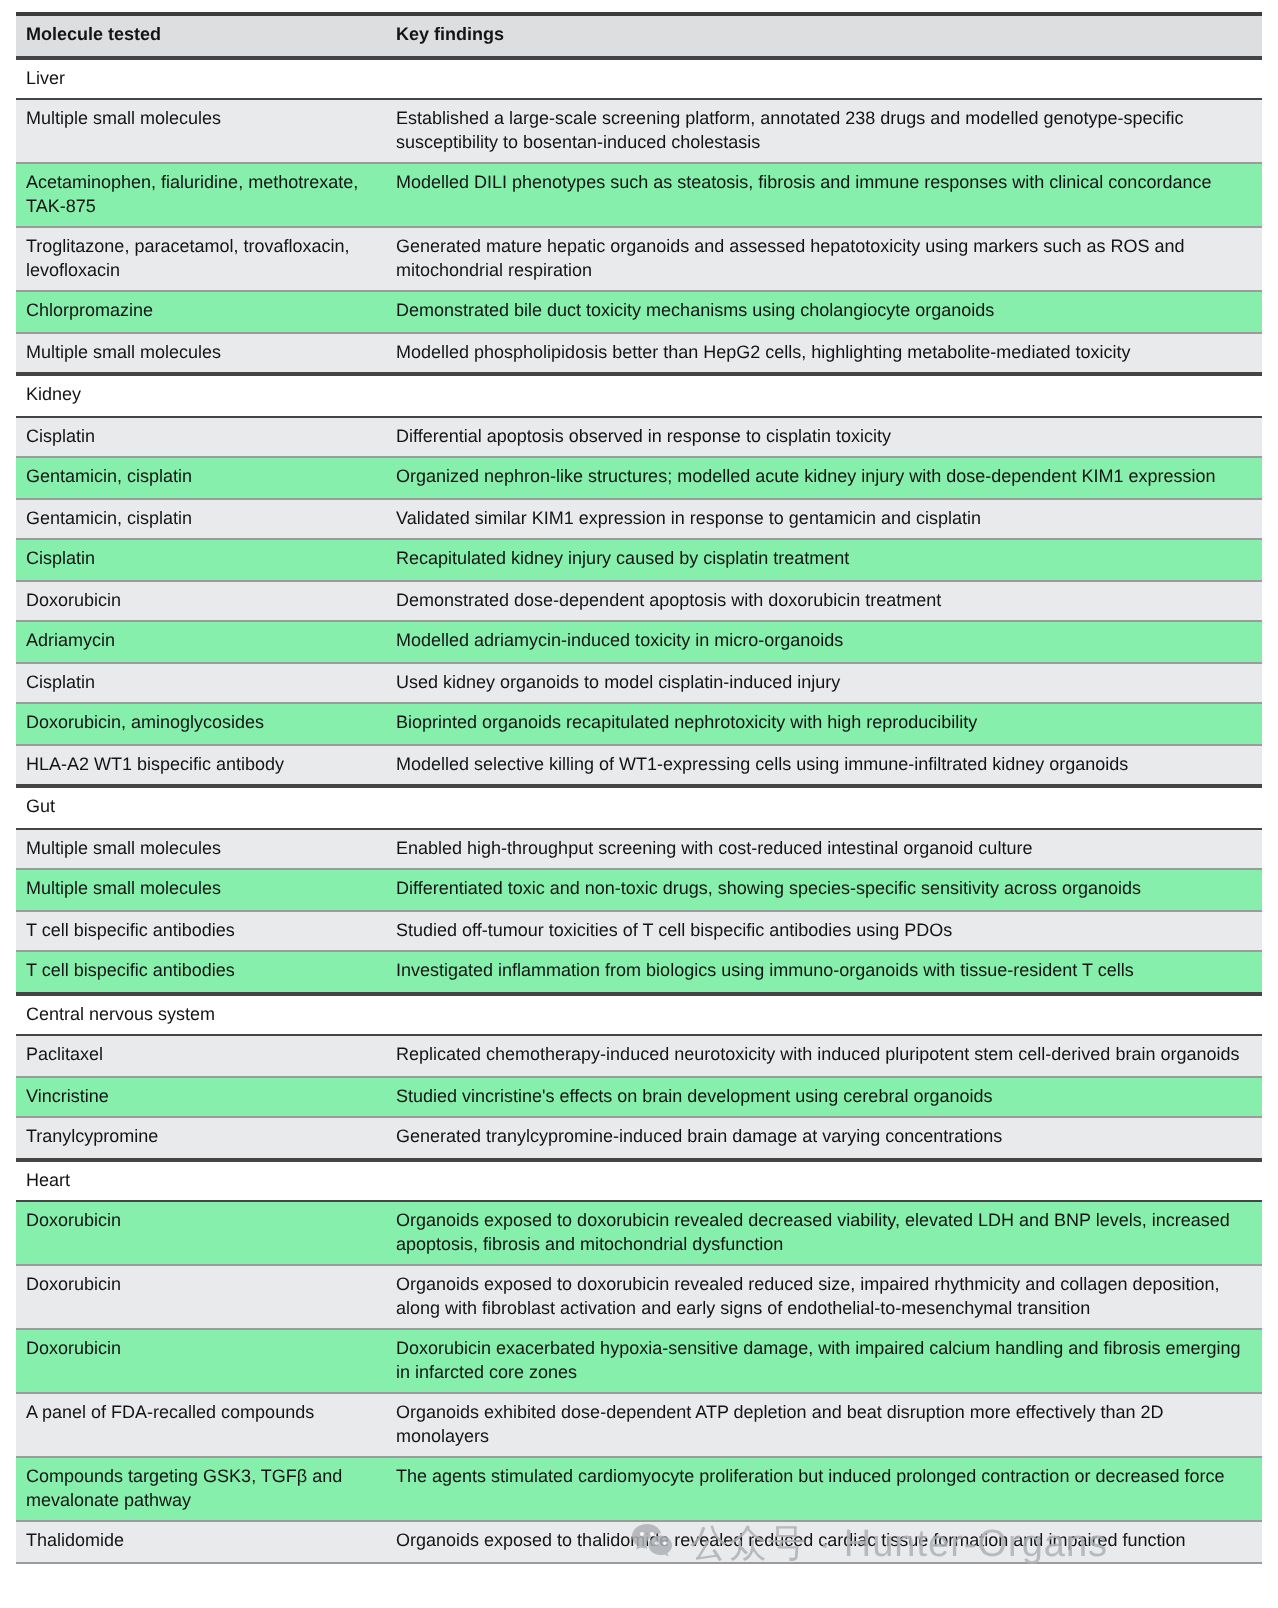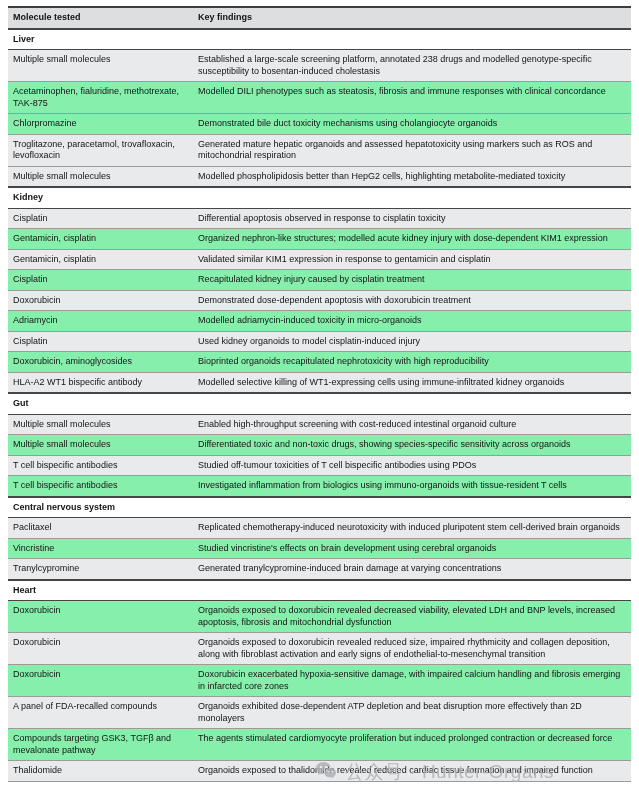--- a/index.html
+++ b/index.html
@@ -39,21 +39,21 @@
     padding-right: 12px;
   }
   thead th {
     font-weight: bold;
     background: #dcdee0;
     border-bottom: 1px solid #454545;
     padding-top: 5px;
     padding-bottom: 5px;
   }
   tr.section-row td {
-    font-weight: bold;
+    font-weight: normal;
     background: #ffffff;
     border-top: 2px solid #454545;
     border-bottom: 1px solid #454545;
   }
   tr.data-row td {
     border-bottom: 1px solid #9b9b9b;
     background: #86efac;
   }
   tr.data-row.shaded td {
     background: #e8eaec;
@@ -96,27 +96,27 @@
           <td colspan="2">Liver</td>
         </tr>
         <tr class="data-row shaded">
           <td class="molecule">Multiple small molecules</td>
           <td class="finding">Established a large-scale screening platform, annotated 238 drugs and modelled genotype-specific susceptibility to bosentan-induced cholestasis</td>
         </tr>
         <tr class="data-row">
           <td class="molecule">Acetaminophen, fialuridine, methotrexate, TAK-875</td>
           <td class="finding">Modelled DILI phenotypes such as steatosis, fibrosis and immune responses with clinical concordance</td>
         </tr>
+        <tr class="data-row shaded">
+          <td class="molecule">Troglitazone, paracetamol, trovafloxacin, levofloxacin</td>
+          <td class="finding">Generated mature hepatic organoids and assessed hepatotoxicity using markers such as ROS and mitochondrial respiration</td>
+        </tr>
         <tr class="data-row">
           <td class="molecule">Chlorpromazine</td>
           <td class="finding">Demonstrated bile duct toxicity mechanisms using cholangiocyte organoids</td>
-        </tr>
-        <tr class="data-row shaded">
-          <td class="molecule">Troglitazone, paracetamol, trovafloxacin, levofloxacin</td>
-          <td class="finding">Generated mature hepatic organoids and assessed hepatotoxicity using markers such as ROS and mitochondrial respiration</td>
         </tr>
         <tr class="data-row shaded">
           <td class="molecule">Multiple small molecules</td>
           <td class="finding">Modelled phospholipidosis better than HepG2 cells, highlighting metabolite-mediated toxicity</td>
         </tr>
         <tr class="section-row">
           <td colspan="2">Kidney</td>
         </tr>
         <tr class="data-row shaded">
           <td class="molecule">Cisplatin</td>

